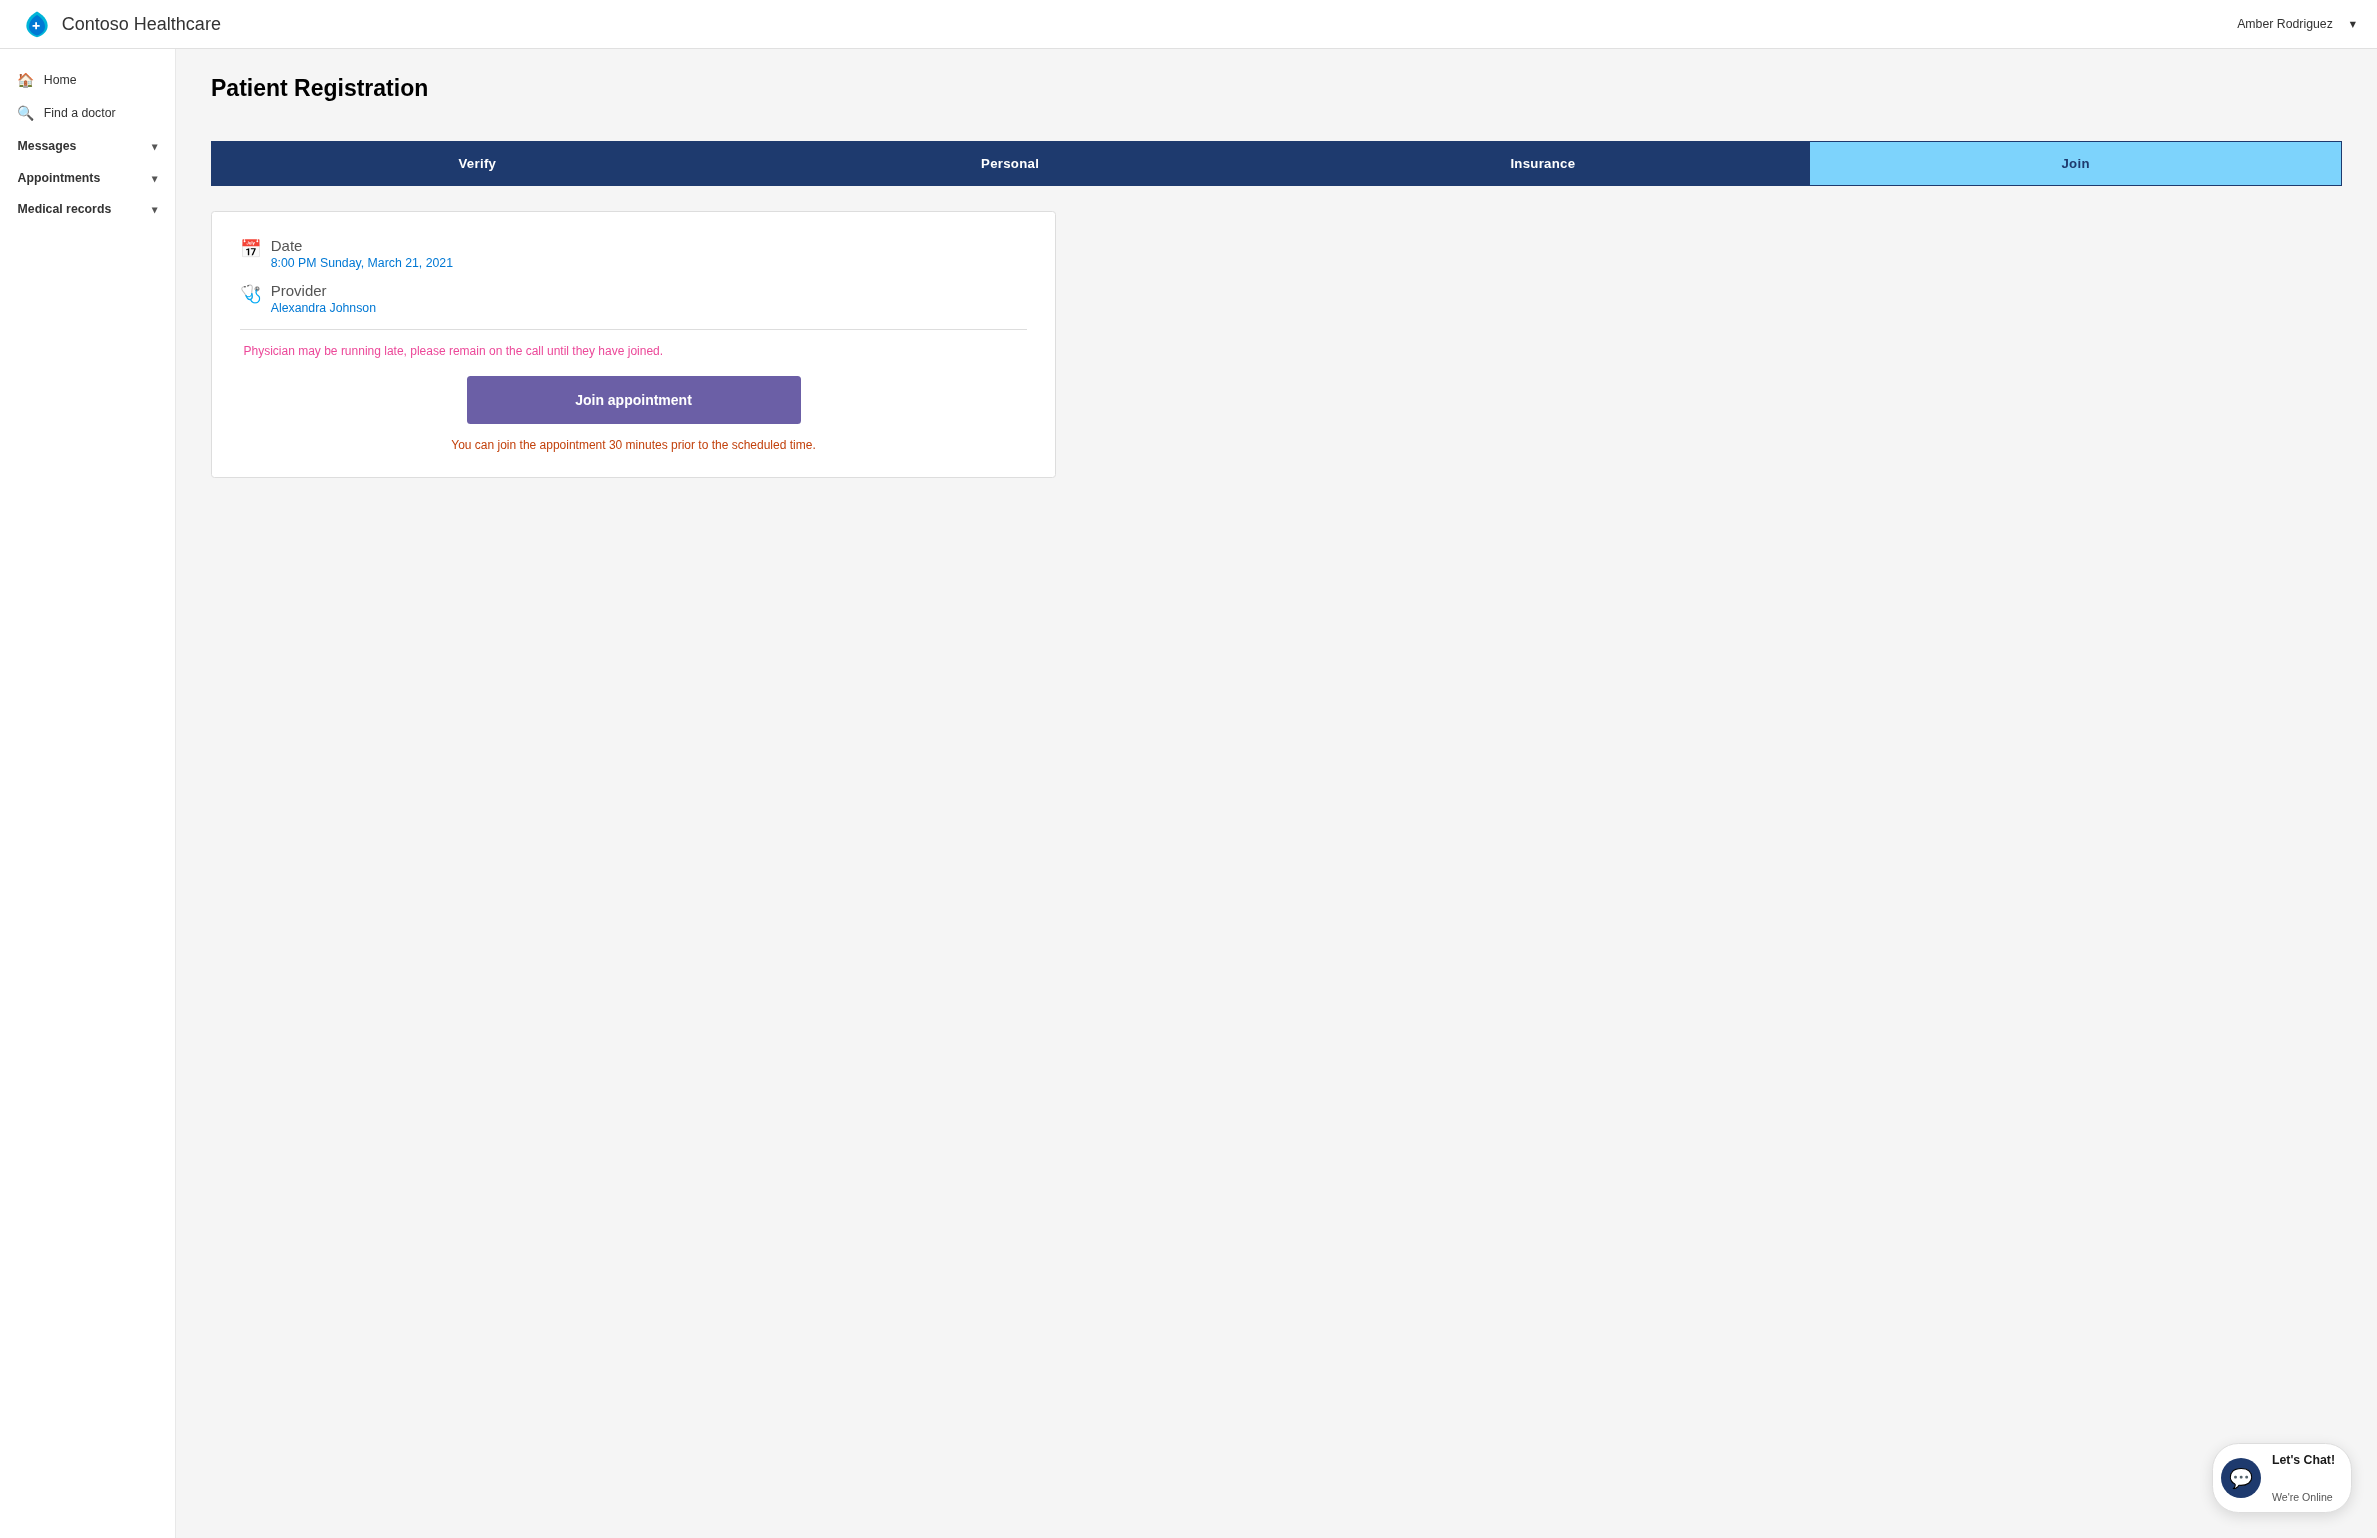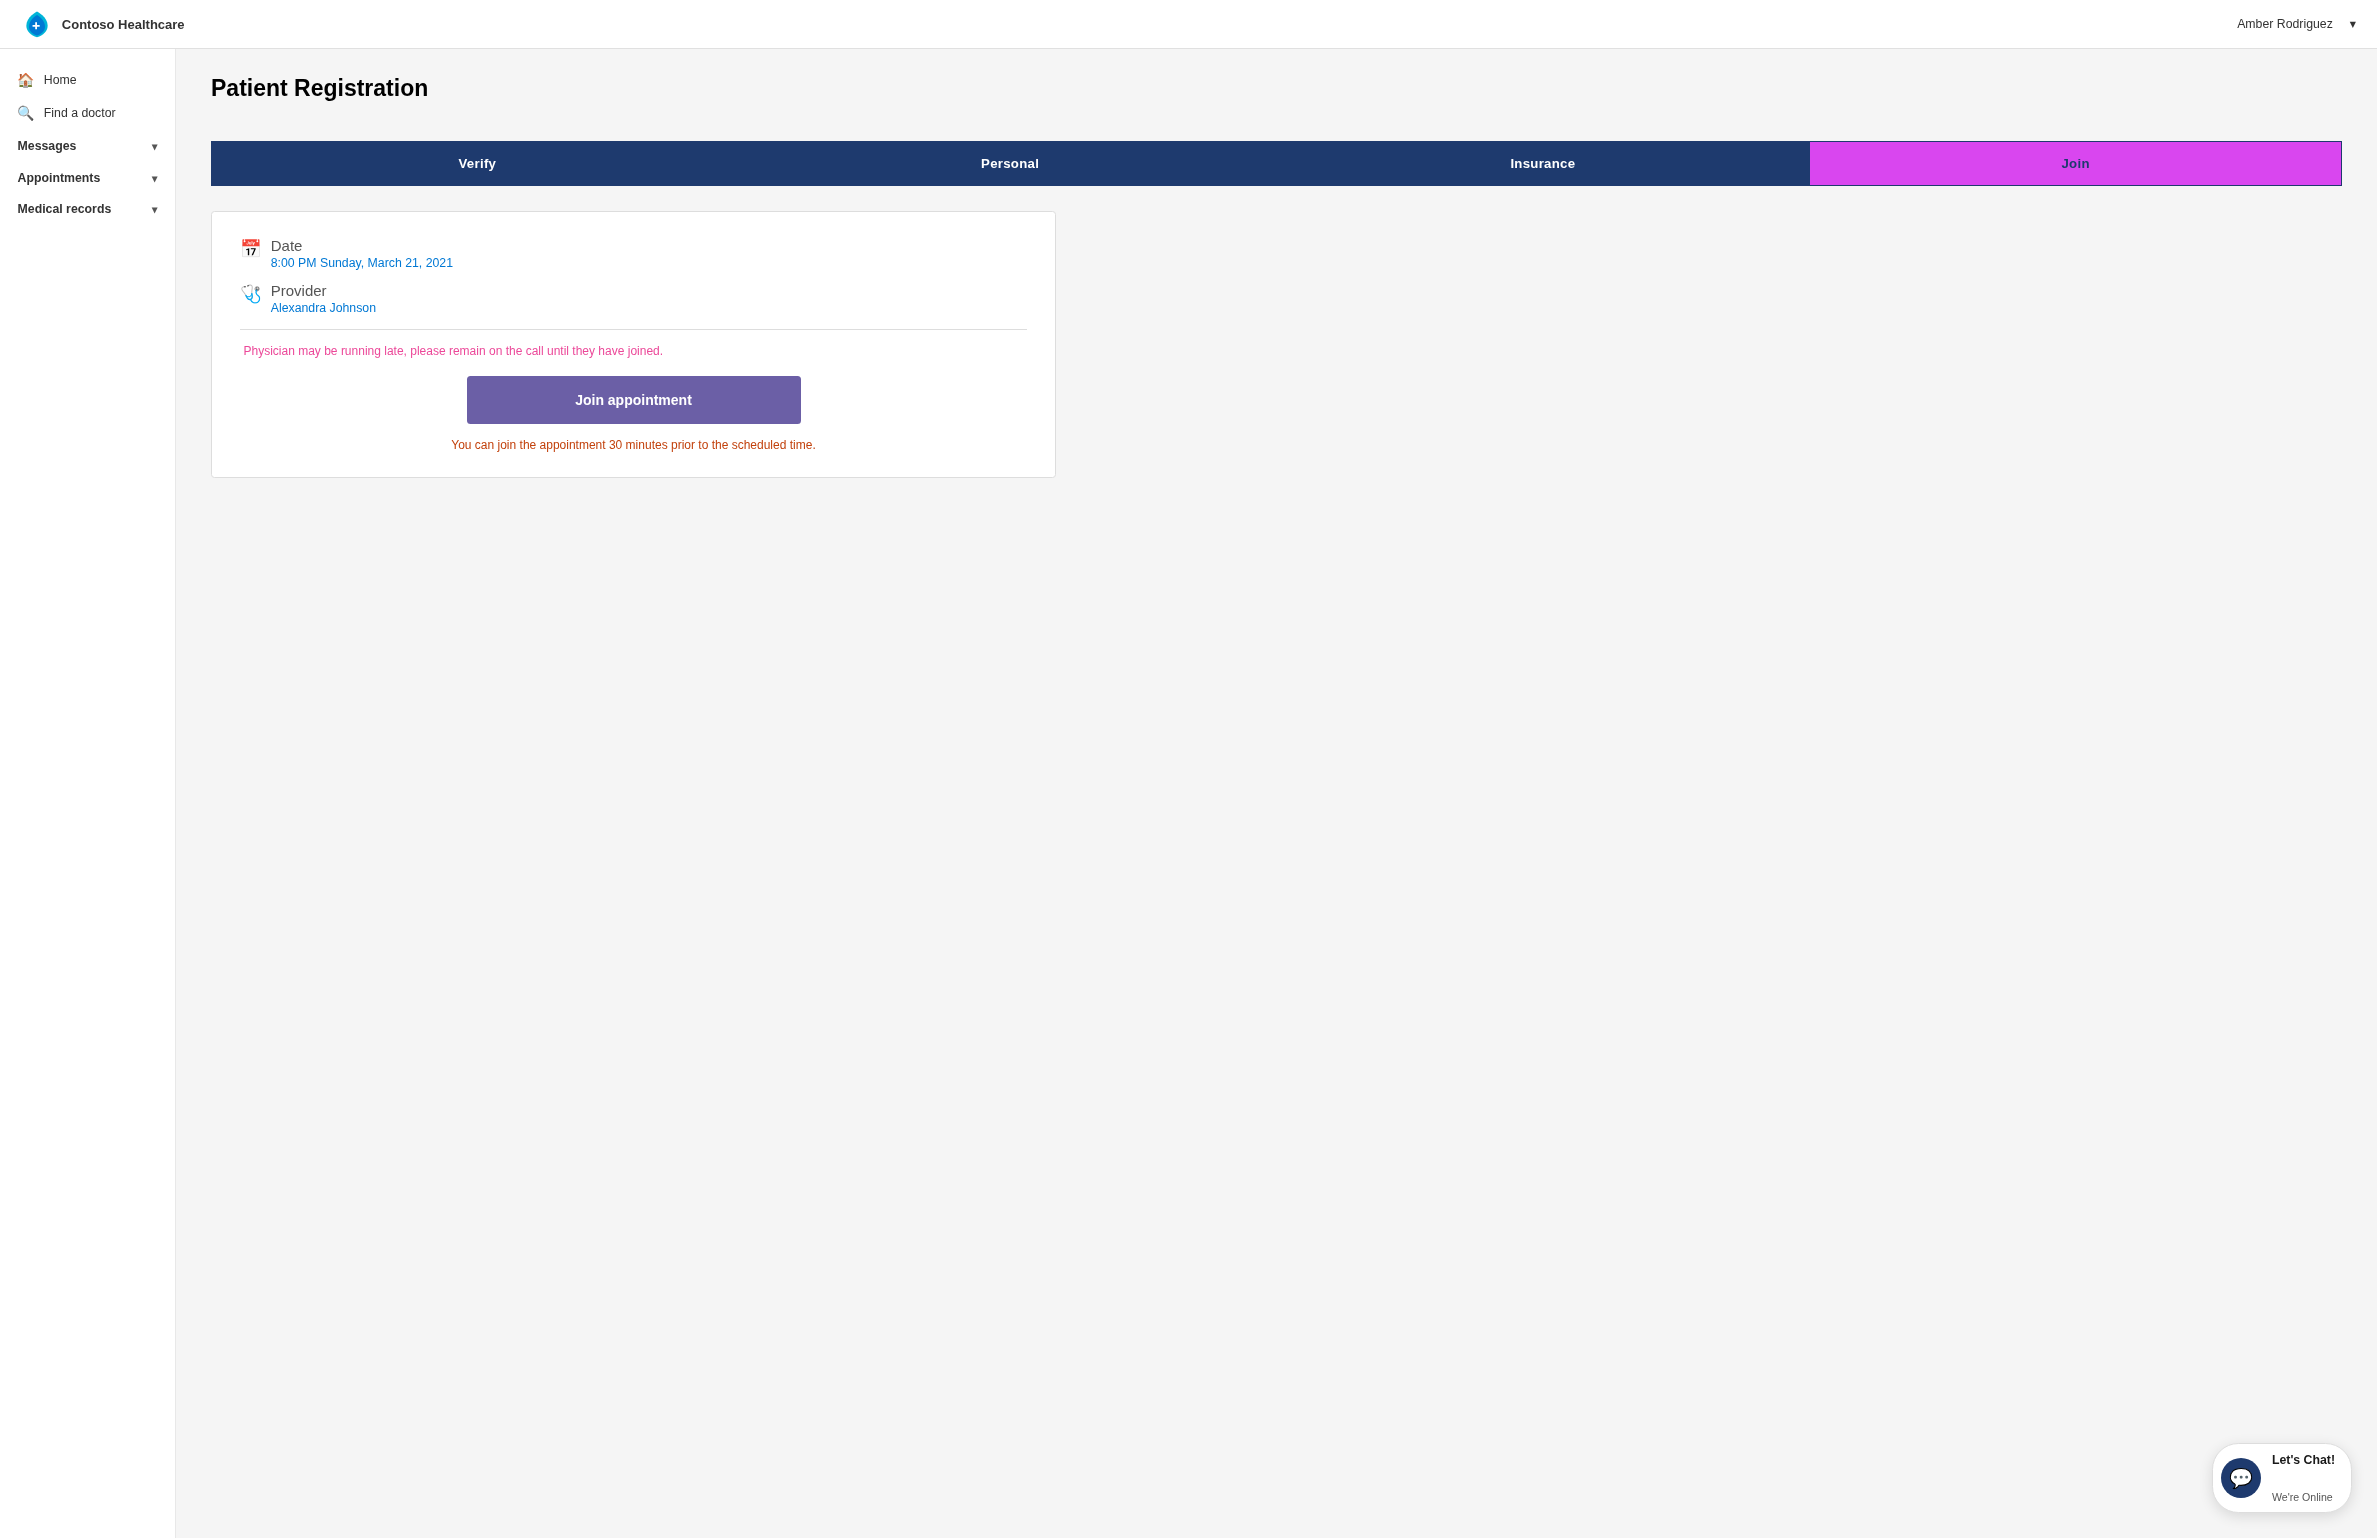--- a/index.html
+++ b/index.html
@@ -18,22 +18,22 @@
     .header-logo {
       display: flex;
       align-items: center;
       gap: 8.8px;
     }
     .logo-icon {
       width: 32px;
       height: 32px;
     }
     .header-title {
-      font-size: 13px;
-      font-weight: 700;
+      font-size: 18px;
+      font-weight: 400;
       color: #333;
     }
     .header-user {
       display: flex;
       align-items: center;
       gap: 17px;
       font-size: 12.3px;
       color: #333;
       cursor: pointer;
     }
@@ -105,21 +105,21 @@
       cursor: pointer;
       text-align: center;
       letter-spacing: 0.3px;
     }
     .step-btn.active {
       background: #1e3a6e;
       color: #fff;
       border-color: #1e3a6e;
     }
     .step-btn.outline {
-      background: #d946ef;
+      background: #7dd3fc;
       color: #1e3a6e;
       border-color: #1e3a6e;
     }
 
     
     .registered-heading {
       font-size: 16px;
       font-weight: 600;
       color: #1a1a1a;
       margin-bottom: 14px;

